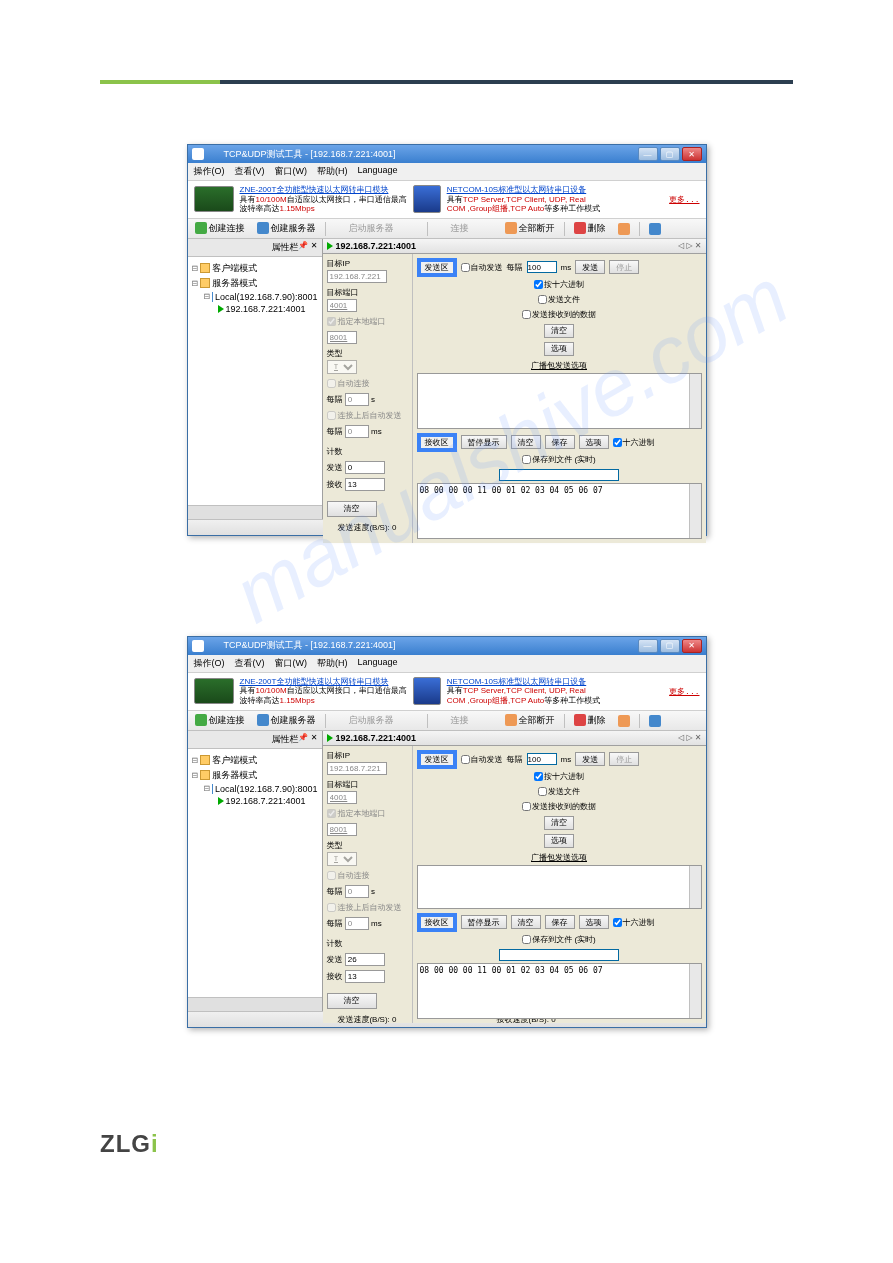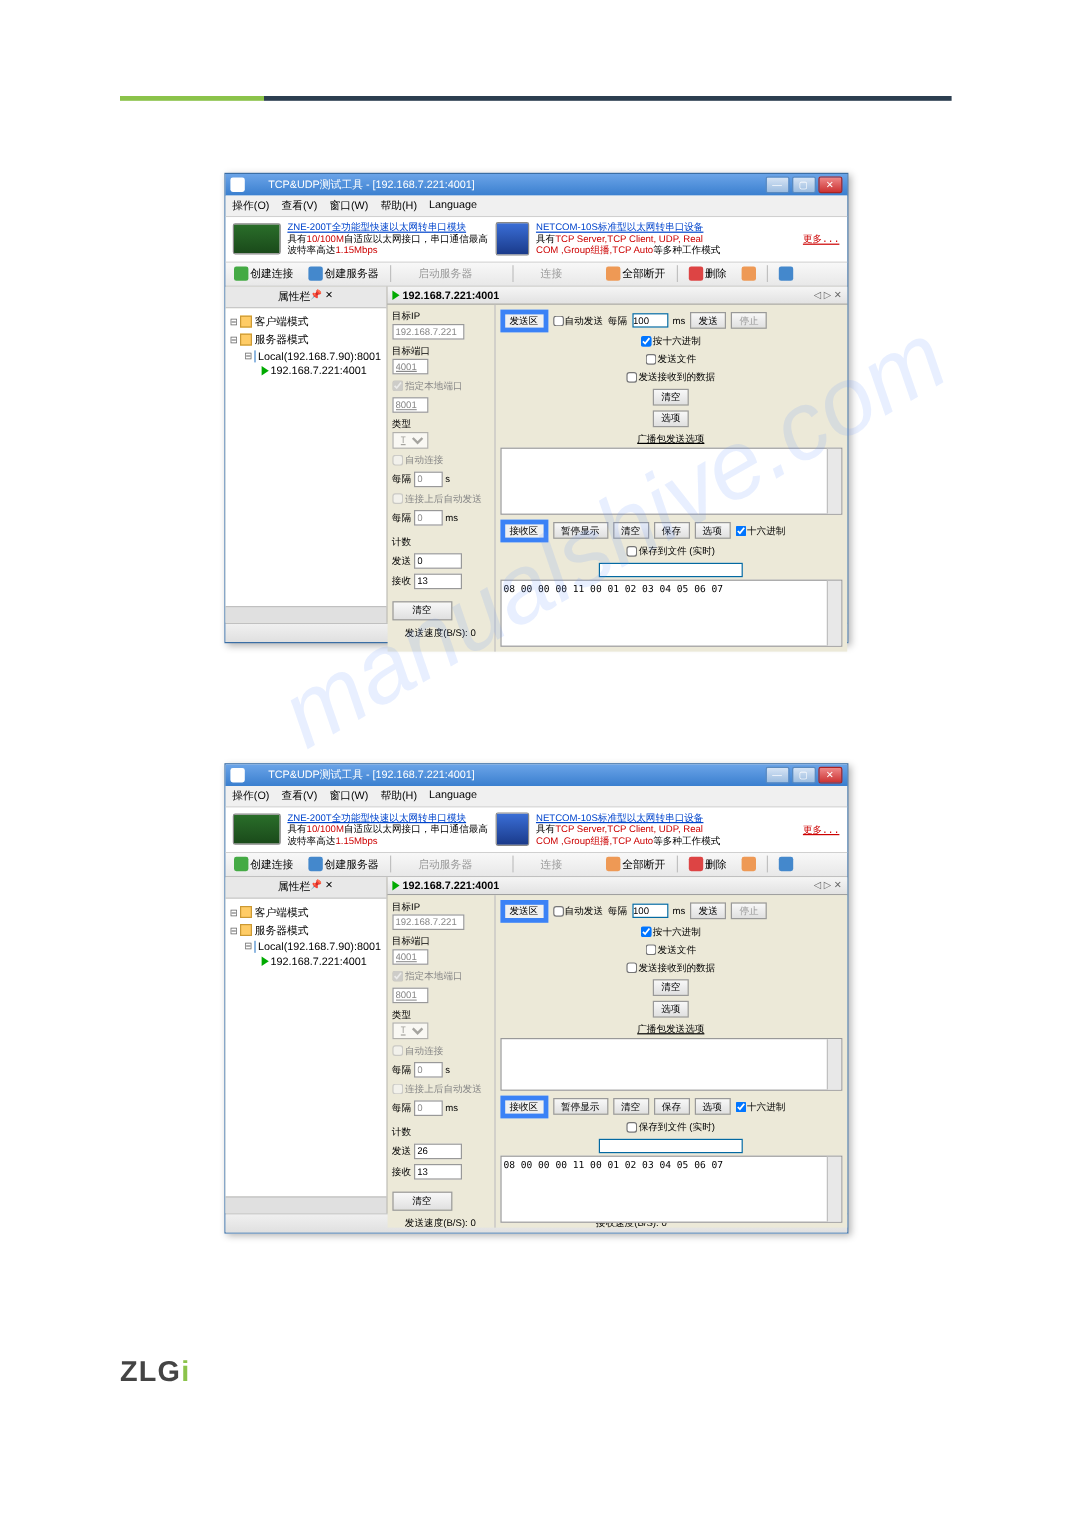--- a/index.html
+++ b/index.html
@@ -25,33 +25,33 @@
 .menu-item { cursor: default; }
 
 .banner { background: #fff; padding: 4px 6px; display: flex; align-items: center; gap: 6px; border-bottom: 1px solid #d0d0d0; font-size: 8px; }
 .banner-img { width: 40px; height: 26px; background: linear-gradient(#2a6e2a, #1a4a1a); border: 1px solid #888; border-radius: 2px; }
 .banner-img.blue { background: linear-gradient(#3a6ed6, #1a3a8a); width: 28px; height: 28px; }
 .banner-text { line-height: 1.2; }
 .banner-text .link { color: #0044cc; text-decoration: underline; }
 .banner-text .red { color: #c00; }
 .more-link { color: #c00; text-decoration: underline; margin-left: auto; font-family: Liberation Mono, monospace; }
 
-.toolbar { background: linear-gradient(#f8f8f8,#e8e8e8); padding: 2px 4px; display: flex; gap: 6px; font-size: 9px; border-bottom: 1px solid #c0c0c0; align-items: center; }
+.toolbar { background: linear-gradient(#f8f8f8,#e8e8e8); padding: 2px 4px; display: flex; gap: 6px; font-size: 9px; border-bottom: 1px solid #c0c0c0; align-items: flex-end; }
 .tb-btn { display: flex; align-items: center; gap: 2px; padding: 1px 3px; }
 .tb-btn.disabled { color: #999; }
 .tb-icon { width: 12px; height: 12px; display: inline-block; border-radius: 2px; }
 .tb-icon.green { background: #4a4; }
 .tb-icon.blue { background: #48c; }
 .tb-icon.orange { background: #e95; }
 .tb-icon.red { background: #d44; }
 .tb-sep { width: 1px; height: 14px; background: #c0c0c0; }
 
 .main-area { display: flex; height: 280px; background: #ece9d8; }
 .sidebar { width: 135px; border-right: 1px solid #a0a0a0; display: flex; flex-direction: column; }
-.sidebar-header { background: #e8e8e8; padding: 2px 4px; font-size: 9px; border-bottom: 1px solid #c0c0c0; display: flex; justify-content: center; }
+.sidebar-header { background: #e8e8e8; padding: 2px 4px; font-size: 9px; border-bottom: 1px solid #c0c0c0; display: flex; justify-content: flex-end; }
 .sidebar-header .pin { font-size: 8px; }
 .tree { background: #fff; flex: 1; padding: 4px 2px; font-size: 9px; overflow: auto; }
 .tree-item { padding: 1px 2px; display: flex; align-items: center; gap: 2px; white-space: nowrap; }
 .tree-item.indent1 { padding-left: 14px; }
 .tree-item.indent2 { padding-left: 28px; }
 .tree-icon { width: 10px; height: 10px; display: inline-block; }
 .tree-icon.folder { background: #fc6; border: 1px solid #c93; }
 .tree-icon.blue-sq { background: #48c; }
 .tree-icon.play { width: 0; height: 0; border-left: 6px solid #0a0; border-top: 4px solid transparent; border-bottom: 4px solid transparent; }
 .expander { font-size: 8px; color: #666; }

